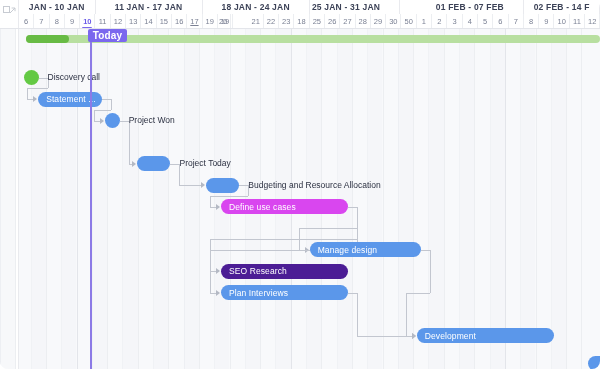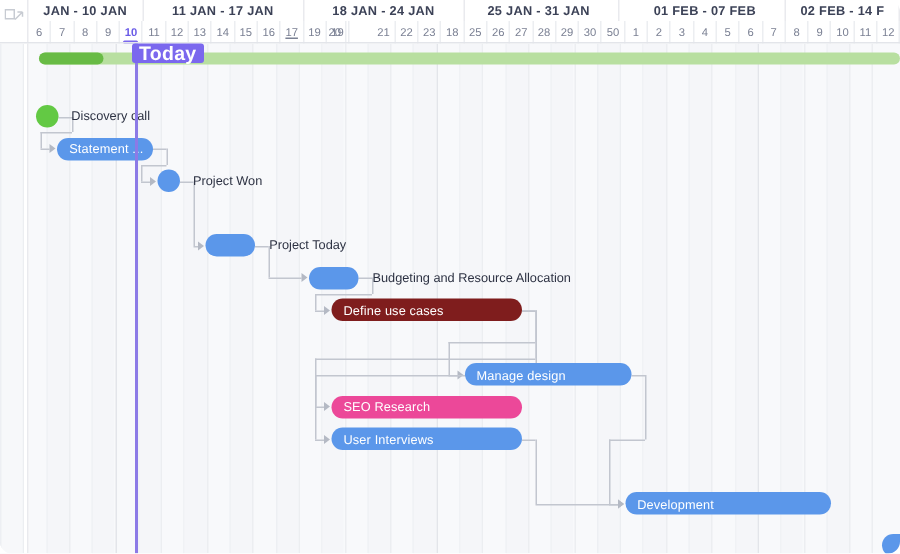--- a/index.html
+++ b/index.html
@@ -74,21 +74,21 @@
   }
   
   .today-line{
     position:absolute;top:0;width:2px;height:369px;
     background:#8c7ae6;z-index:5;
   }
   .today-flag{
     position:absolute;height:13px;line-height:13.5px;
     padding:0 5px;border-radius:2px;
     background:#7b68ee;color:#ffffff;
-    font-size:13px;font-weight:bold;letter-spacing:.2px;
+    font-size:10px;font-weight:bold;letter-spacing:.2px;
     z-index:7;white-space:nowrap;
   }
   
   .green-track{
     position:absolute;height:8px;border-radius:4px;
     background:#b8dfa0;z-index:3;
   }
   .green-prog{
     position:absolute;height:8px;border-radius:4px;
     background:#68bb45;z-index:4;
@@ -256,31 +256,31 @@
       <div class="out-label" style="left: 47.59px; top: 70px;">Discovery call</div>
       <div class="bar" style="left: 38.125px; width: 63.495px; top: 91.5px; background: rgb(91, 151, 234);">
         <span class="bar-label">Statement ...</span>
       </div>
       <div class="milestone m-blue" style="left: 104.68px; top: 113px; background: rgb(91, 151, 234);"></div>
       <div class="out-label" style="left: 128.68px; top: 113px;">Project Won</div>
       <div class="bar" style="left: 136.81px; width: 33.66px; top: 156px; background: rgb(91, 151, 234);"></div>
       <div class="out-label" style="left: 179.47px; top: 156px;">Project Today</div>
       <div class="bar" style="left: 205.66px; width: 33.66px; top: 177.5px; background: rgb(91, 151, 234);"></div>
       <div class="out-label" style="left: 248.32px; top: 177.5px;">Budgeting and Resource Allocation</div>
-      <div class="bar" style="left: 220.96px; width: 126.99px; top: 199px; background: #7f1d1d;">
+      <div class="bar" style="left: 220.96px; width: 126.99px; top: 199px; background: #d946ef;">
         <span class="bar-label">Define use cases</span>
       </div>
       <div class="bar" style="left: 309.7px; width: 111.69px; top: 242px; background: rgb(91, 151, 234);">
         <span class="bar-label">Manage design</span>
       </div>
-      <div class="bar" style="left: 220.96px; width: 126.99px; top: 263.5px; background: #ec4899;">
+      <div class="bar" style="left: 220.96px; width: 126.99px; top: 263.5px; background: #4c1d95;">
         <span class="bar-label">SEO Research</span>
       </div>
       <div class="bar" style="left: 220.96px; width: 126.99px; top: 285px; background: rgb(91, 151, 234);">
-        <span class="bar-label">User Interviews</span>
+        <span class="bar-label">Plan Interviews</span>
       </div>
       <div class="bar" style="left: 416.8px; width: 137.7px; top: 328px; background: rgb(91, 151, 234);">
         <span class="bar-label">Development</span>
       </div>
       <div class="bar" style="left: 588px; width: 40px; top: 356px; background: rgb(91, 151, 234);"></div>
     </div>
 
   <div id="today-line" class="today-line" style="left: 89.686px;"></div>
   <div id="today-flag" class="today-flag" style="left: 87.686px; top: 29px;">Today</div>
 
@@ -288,21 +288,21 @@
     <div class="hdr-corner">
       <svg class="corner-icon" viewBox="0 0 13 11">
         <rect x="0.5" y="0.5" width="6" height="6" fill="none" stroke="#9aa0ad" stroke-width="1"></rect>
         <path d="M7 7 L12 2 M12 2 L8.6 2 M12 2 L12 5.2" fill="none" stroke="#9aa0ad" stroke-width="1"></path>
       </svg>
     </div>
     <div class="week-row" id="week-row">
         <div class="week-cell" style="left: 19px; width: 76.5px;">JAN - 10 JAN</div>
         <div class="week-cell" style="left: 95.5px; width: 107.1px;">11 JAN - 17 JAN</div>
         <div class="week-cell" style="left: 202.6px; width: 107.1px;">18 JAN - 24 JAN</div>
-        <div class="week-cell" style="left: 306px; width: 107.1px;">25 JAN - 31 JAN</div>
+        <div class="week-cell" style="left: 293px; width: 107.1px;">25 JAN - 31 JAN</div>
         <div class="week-cell" style="left: 416.8px; width: 107.1px;">01 FEB - 07 FEB</div>
         <div class="week-cell" style="left: 523.9px; width: 76.5px;">02 FEB - 14 F</div>
       </div>
     <div class="day-row" id="day-row">
         <div class="day-cell" style="left: 19px; width: 15.3px;">6</div>
         <div class="day-cell" style="left: 34.3px; width: 15.3px;">7</div>
         <div class="day-cell" style="left: 49.6px; width: 15.3px;">8</div>
         <div class="day-cell" style="left: 64.9px; width: 15.3px;">9</div>
         <div class="day-cell today-day" style="left: 80.2px; width: 15.3px;">10</div>
         <div class="day-cell" style="left: 95.5px; width: 15.3px;">11</div>

